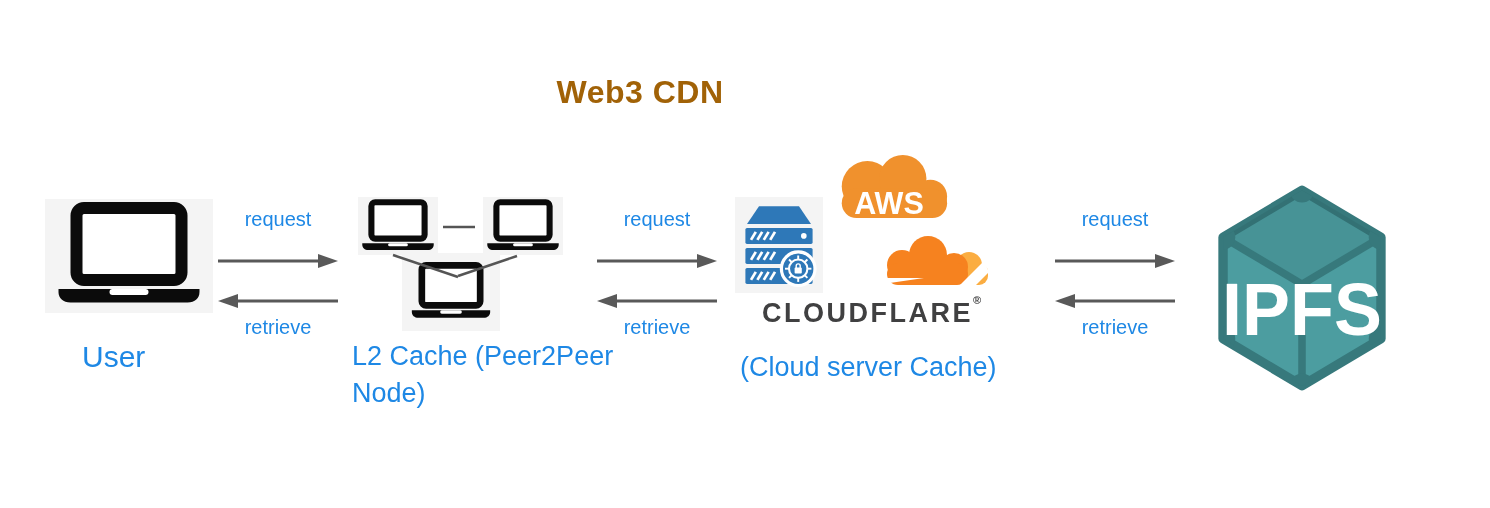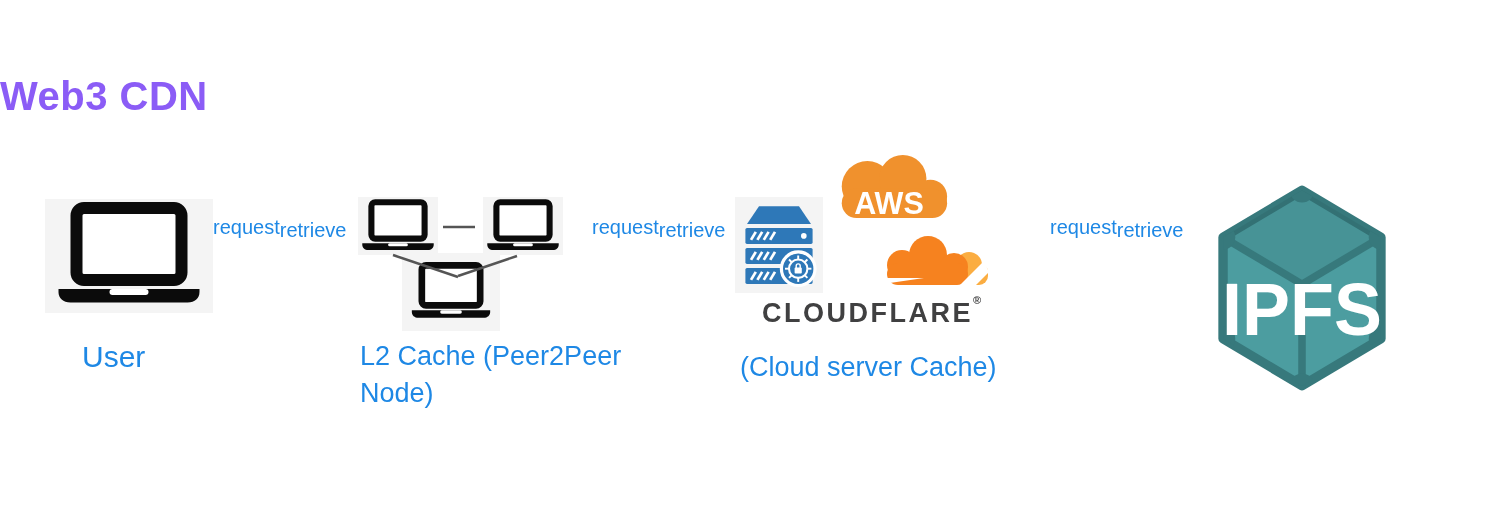--- a/index.html
+++ b/index.html
@@ -5,46 +5,46 @@
   html,body{margin:0;padding:0;background:#ffffff;}
   .canvas{
     position:relative;
     width:1490px;height:508px;
     background:#ffffff;
     font-family:"Liberation Sans", sans-serif;
     overflow:hidden;
   }
   .title{
     position:absolute;left:0;top:74px;width:1280px;
-    text-align:left;
-    font-size:40px;font-weight:700;color:#8b5cf6;
+    text-align:center;
+    font-size:32px;font-weight:700;color:#a16207;
     margin:0;letter-spacing:0.5px;
   }
   .panel{position:absolute;background:#f4f4f4;display:flex;align-items:center;justify-content:center;}
   .node-label{position:absolute;color:#1E88E5;}
   .user-panel{left:45px;top:199px;width:168px;height:114px;}
   .user-label{left:82px;top:340px;font-size:30px;}
 
   
-  .arrows{position:absolute;width:130px;display:flex;flex-direction:row;align-items:center;}
+  .arrows{position:absolute;width:130px;display:flex;flex-direction:column;align-items:center;}
   .arrows .lbl{font-size:20px;color:#1E88E5;line-height:24px;}
   .arrows svg{display:block;}
   .arrows .a-right{margin-top:22px;}
   .arrows .a-left{margin-top:24px;}
   .arrows .lbl.ret{margin-top:6px;}
   .ag1{left:213px;top:207px;}
   .ag2{left:592px;top:207px;}
   .ag3{left:1050px;top:207px;}
 
   
   .l2-tl{left:358px;top:197px;width:80px;height:58px;}
   .l2-tr{left:483px;top:197px;width:80px;height:58px;}
   .l2-b{left:402px;top:253px;width:98px;height:78px;}
   .l2-lines{position:absolute;left:355px;top:195px;}
-  .l2-label{left:360px;top:338px;width:272px;font-size:27px;line-height:37px;}
+  .l2-label{left:352px;top:338px;width:272px;font-size:27px;line-height:37px;}
 
   
   .server-panel{left:735px;top:197px;width:88px;height:96px;}
   .aws-logo{position:absolute;left:826px;top:147px;}
   .cf-cloud{position:absolute;left:866px;top:233px;}
   .cf-word{
     position:absolute;left:762px;top:294px;width:260px;
     font-size:27px;font-weight:700;letter-spacing:2.5px;color:#404041;
     white-space:nowrap;
   }

